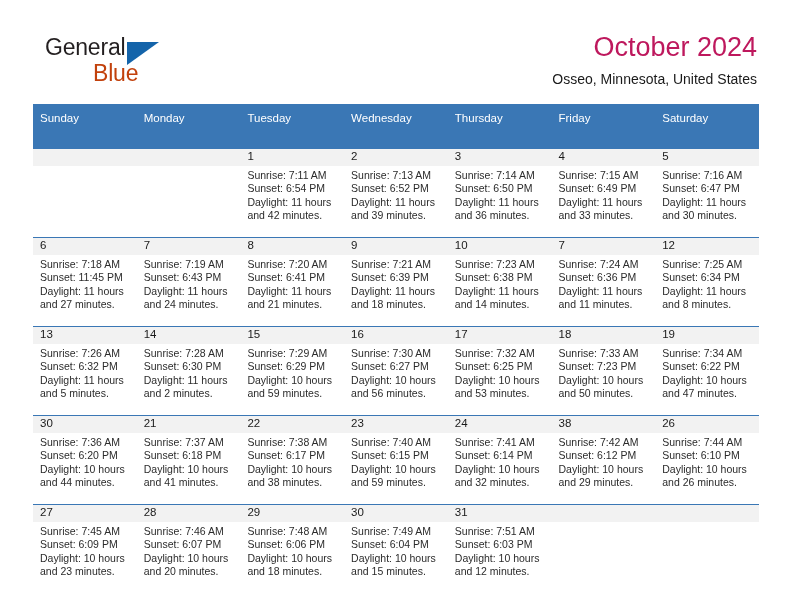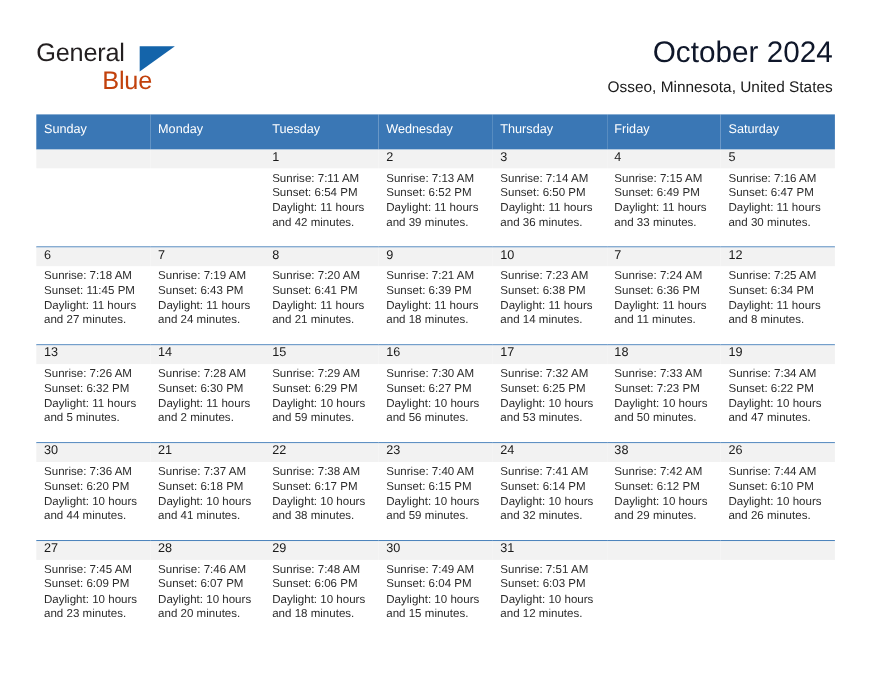--- a/index.html
+++ b/index.html
@@ -33,21 +33,21 @@
 
   .logo {
     position: absolute;
     left: 33px;
     top: 34px;
     width: 180px;
     height: 56px;
   }
   .logo-general {
     position: absolute;
-    left: 0;
+    left: 12px;
     top: 0;
     font-size: 23px;
     letter-spacing: -0.2px;
     color: #231f20;
     font-family: "Liberation Sans", sans-serif;
   }
   .logo-triangle {
     position: absolute;
     left: 94px;
     top: 8px;
@@ -67,21 +67,21 @@
   }
 
   .title-block {
     position: absolute;
     right: 35px;
     top: 30px;
     text-align: right;
   }
   .cal-title {
     font-size: 27px;
-    color: #0f172a;
+    color: #be185d;
     line-height: 34px;
     white-space: nowrap;
   }
   .cal-subtitle {
     font-size: 14px;
     color: #1a1a1a;
     line-height: 22px;
     margin-top: 4px;
     white-space: nowrap;
   }
@@ -94,21 +94,21 @@
     width: 726px;
     border-collapse: collapse;
     table-layout: fixed;
   }
   .calendar th {
     background: #3a77b5;
     color: #ffffff;
     font-weight: normal;
     font-size: 11.5px;
     text-align: left;
-    padding: 5px 0 9px 7px;
+    padding: 5px 0 22px 7px;
     height: 18px;
     border: none;
   }
   .calendar td {
     vertical-align: top;
     padding: 0;
     border: none;
     border-top: 1px solid #3a77b5;
     height: 88px;
     width: 103.7px;

